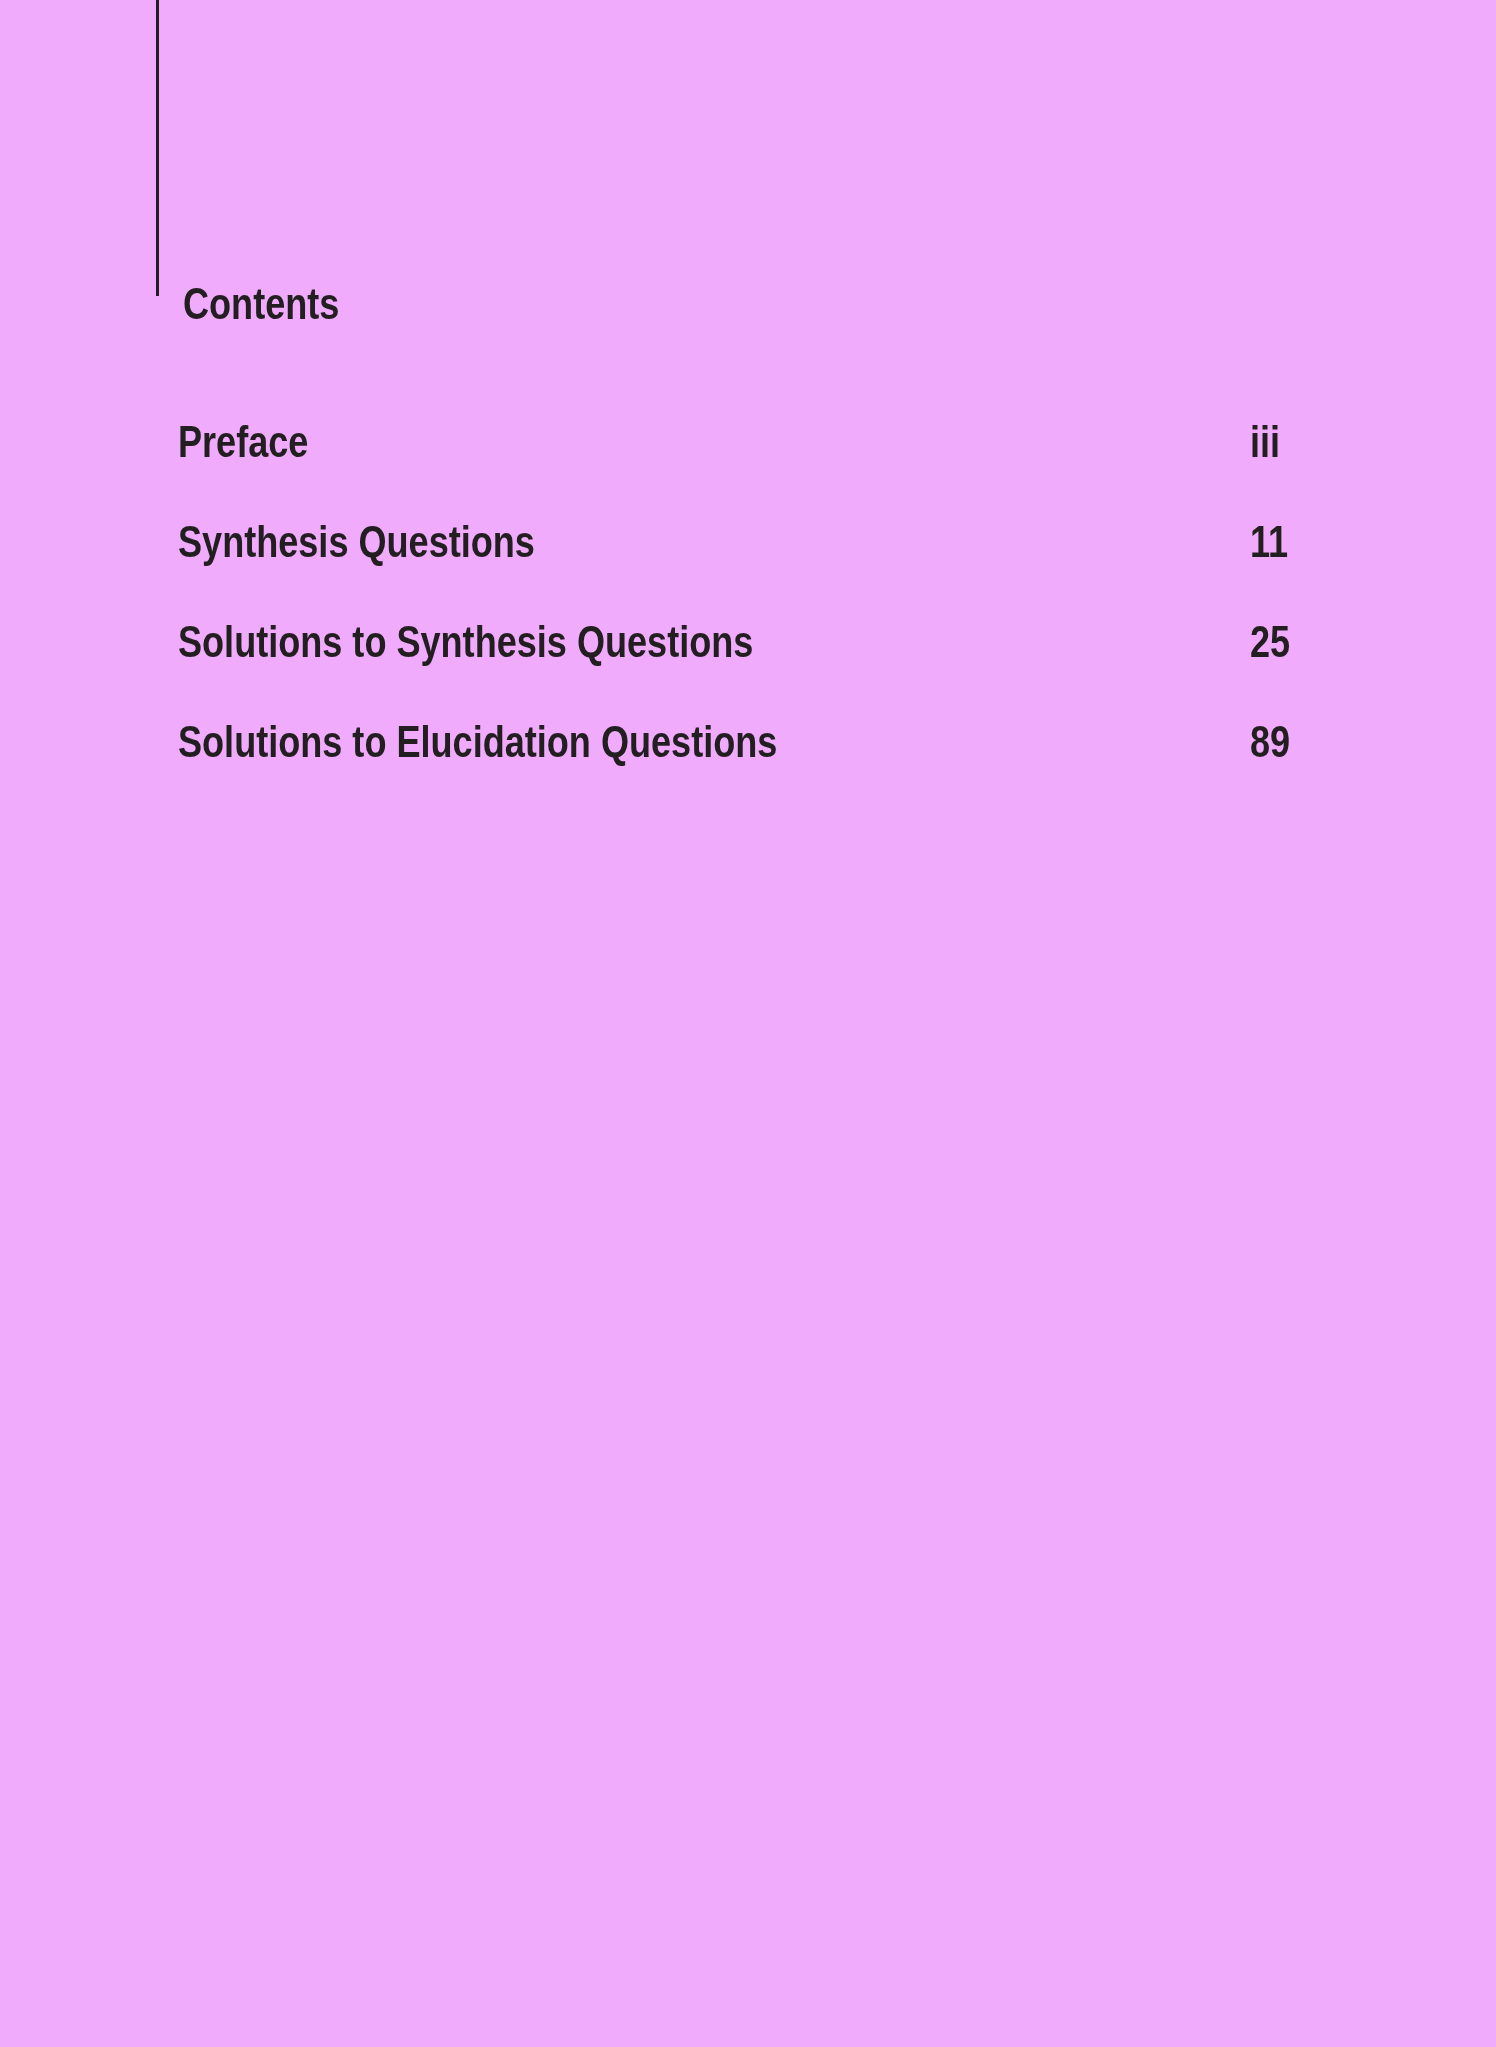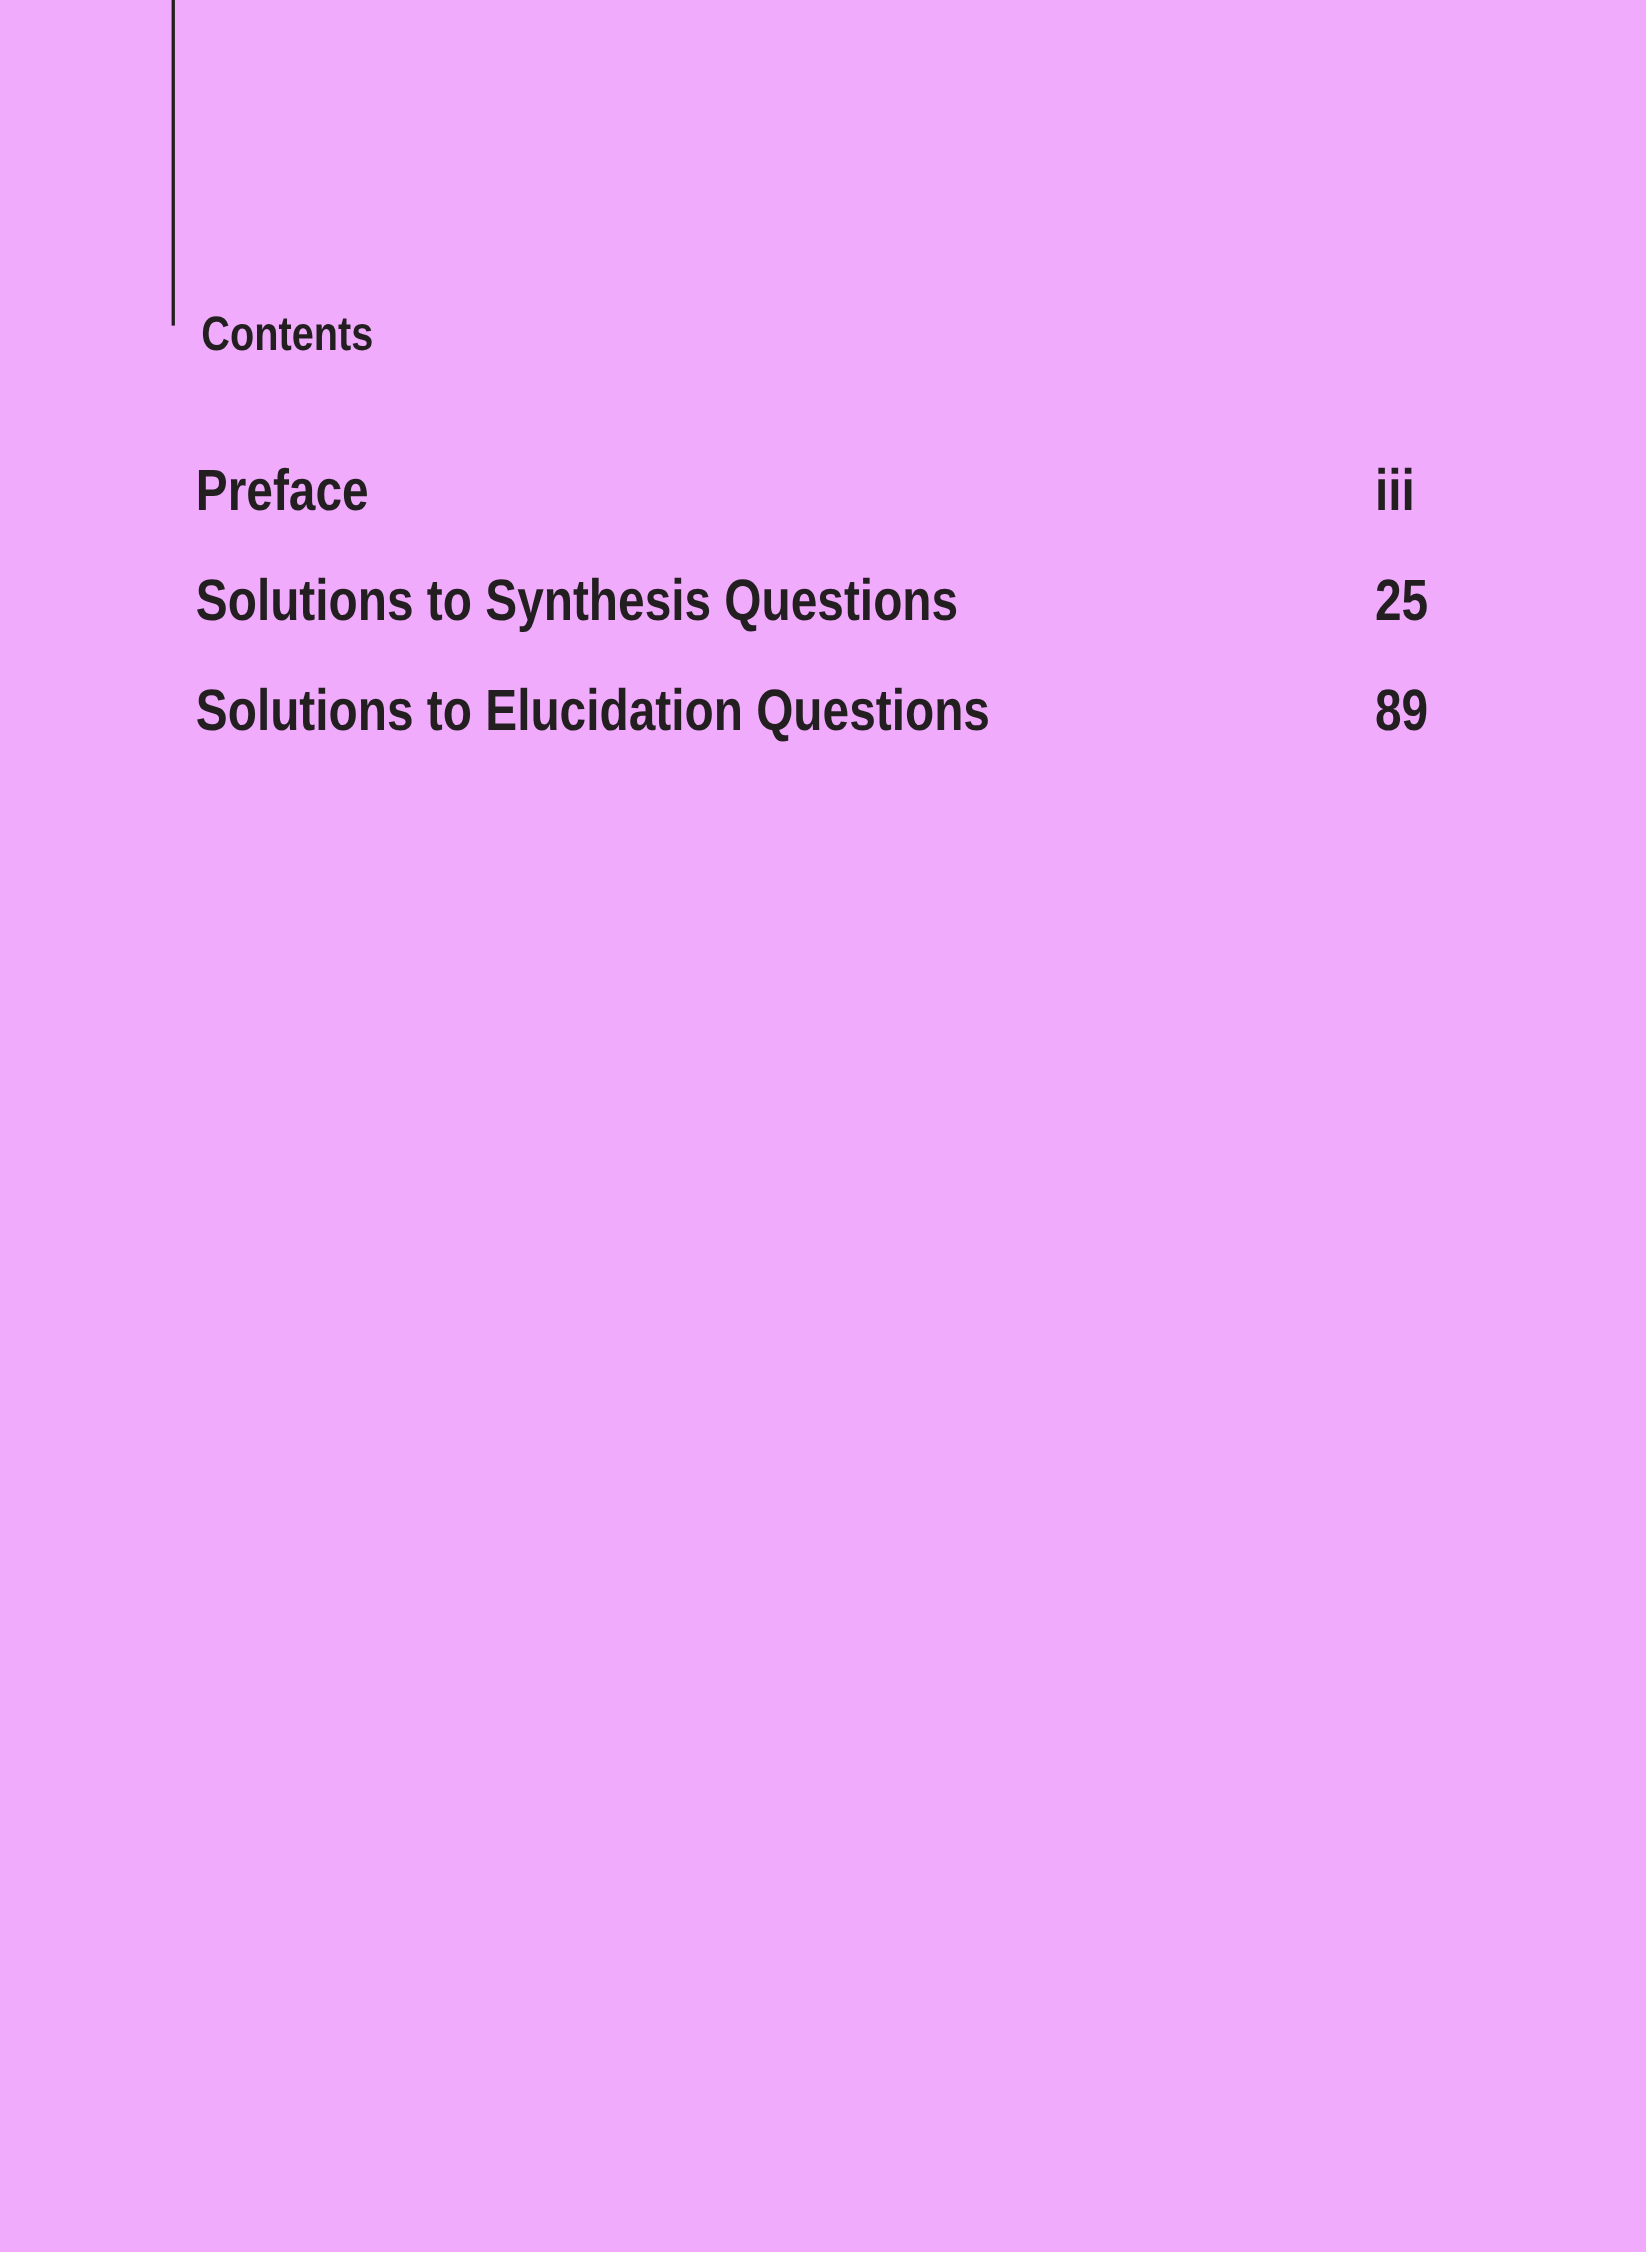--- a/index.html
+++ b/index.html
@@ -41,21 +41,21 @@
   }
   .toc {
     position: absolute;
     left: 178px;
     top: 420px;
     right: 0;
   }
   .toc-row {
     position: relative;
     height: 100px;
-    font-size: 53px;
+    font-size: 44px;
     font-weight: 700;
     line-height: 1;
   }
   .toc-label {
     position: absolute;
     left: 0;
     top: 0;
   }
   .toc-num {
     position: absolute;
@@ -73,20 +73,24 @@
   <h1 class="title"><span class="condense">Contents</span></h1>
 
   <div class="toc">
 
     <div class="toc-row">
       <span class="toc-label condense">Preface</span>
       <span class="toc-num condense">iii</span>
     </div>
 
 
+    <div class="toc-row">
+      <span class="toc-label condense">Synthesis Questions</span>
+      <span class="toc-num condense">11</span>
+    </div>
 
     <div class="toc-row">
       <span class="toc-label condense">Solutions to Synthesis Questions</span>
       <span class="toc-num condense">25</span>
     </div>
 
 
     <div class="toc-row">
       <span class="toc-label condense">Solutions to Elucidation Questions</span>
       <span class="toc-num condense">89</span>

